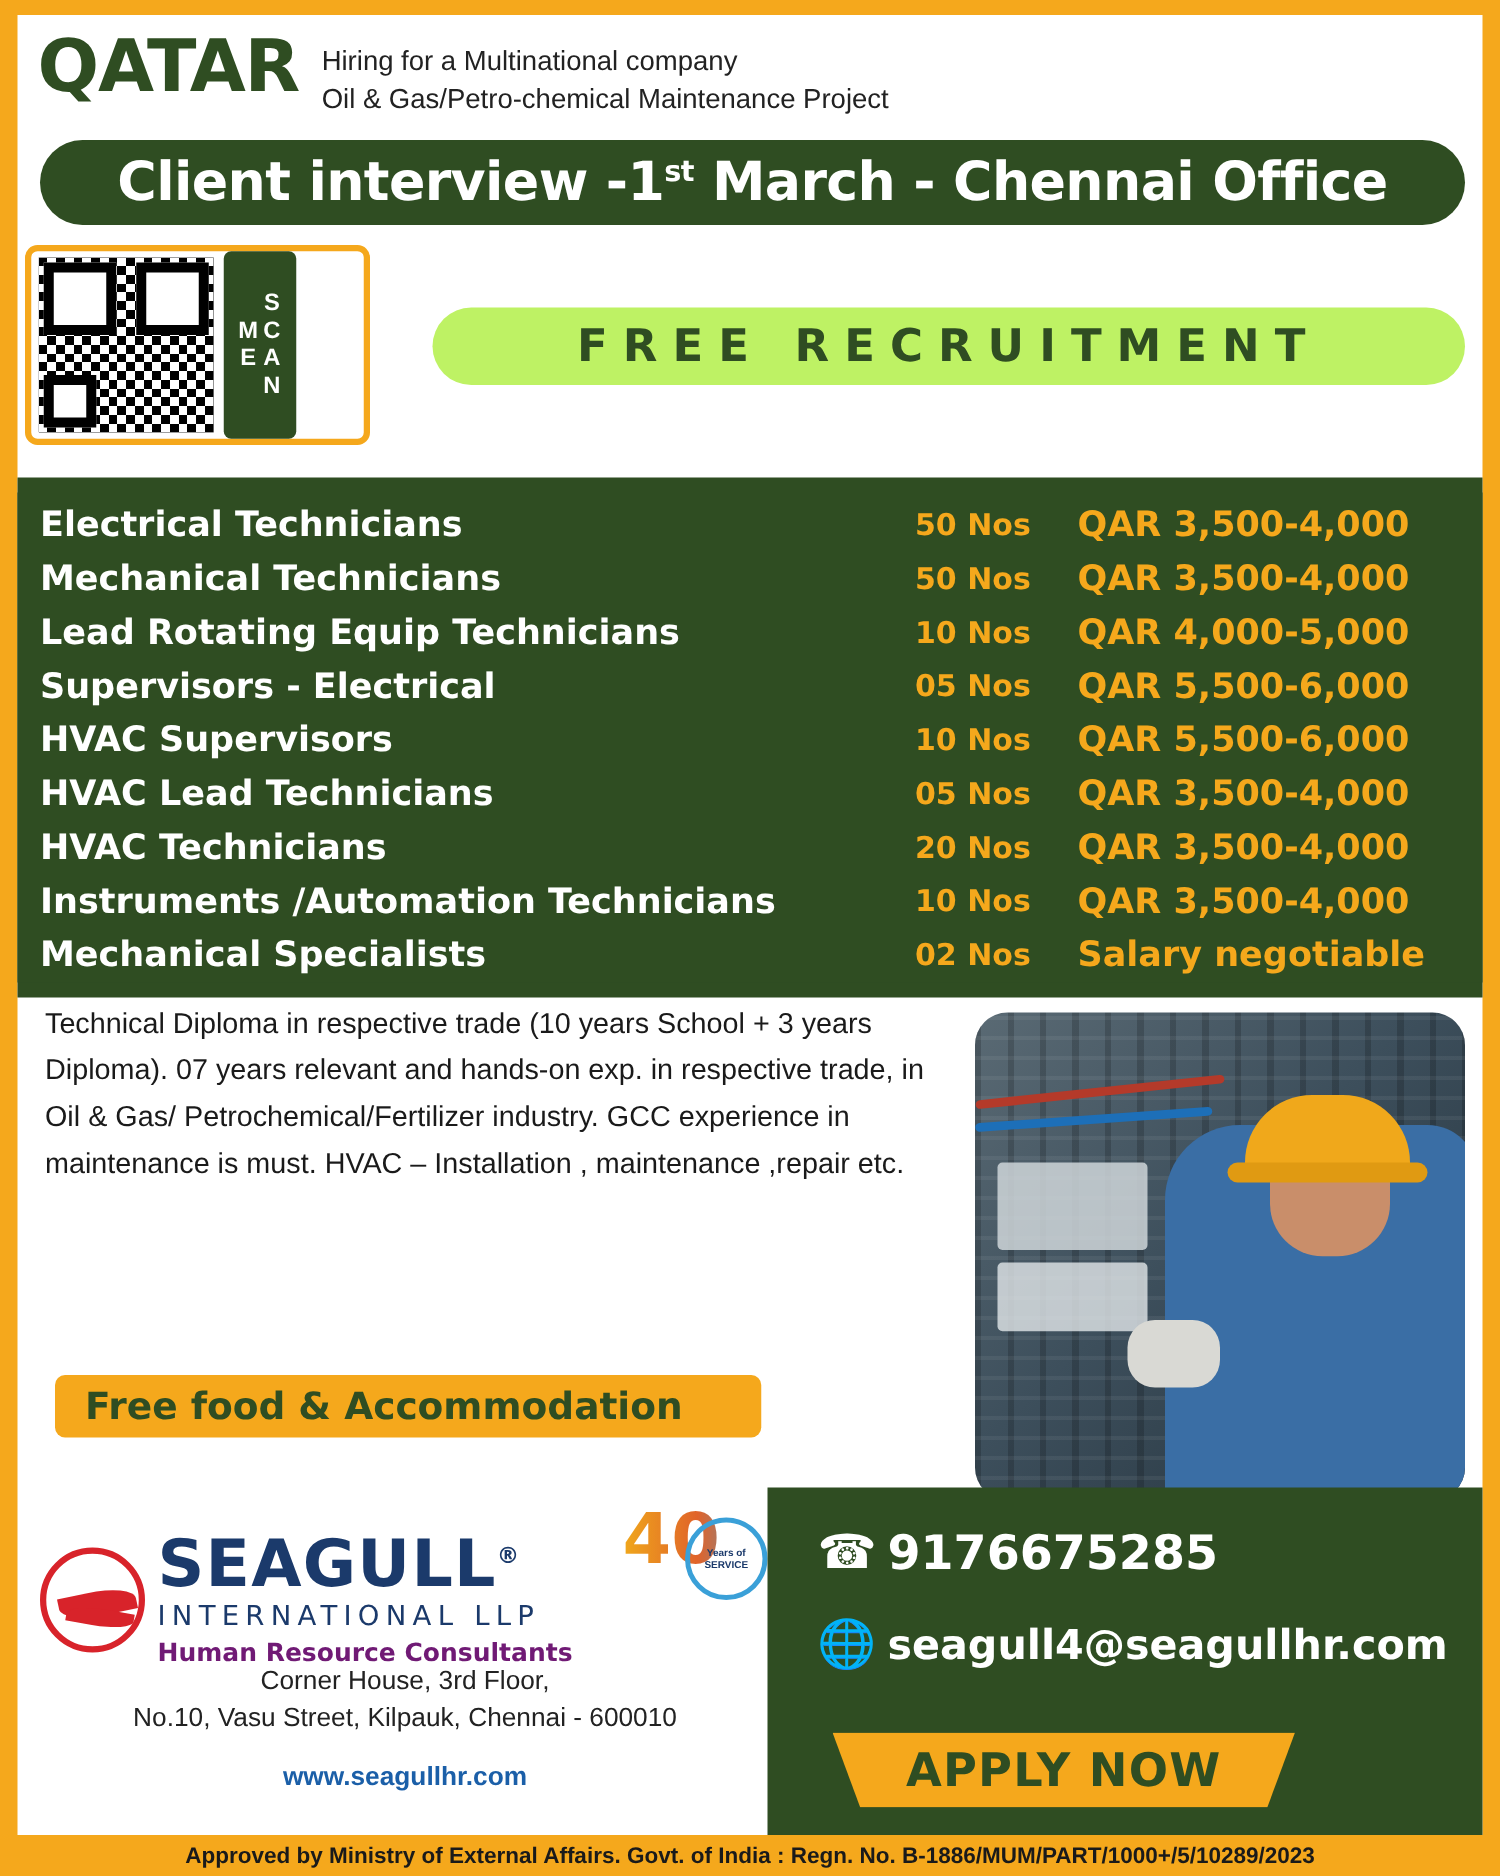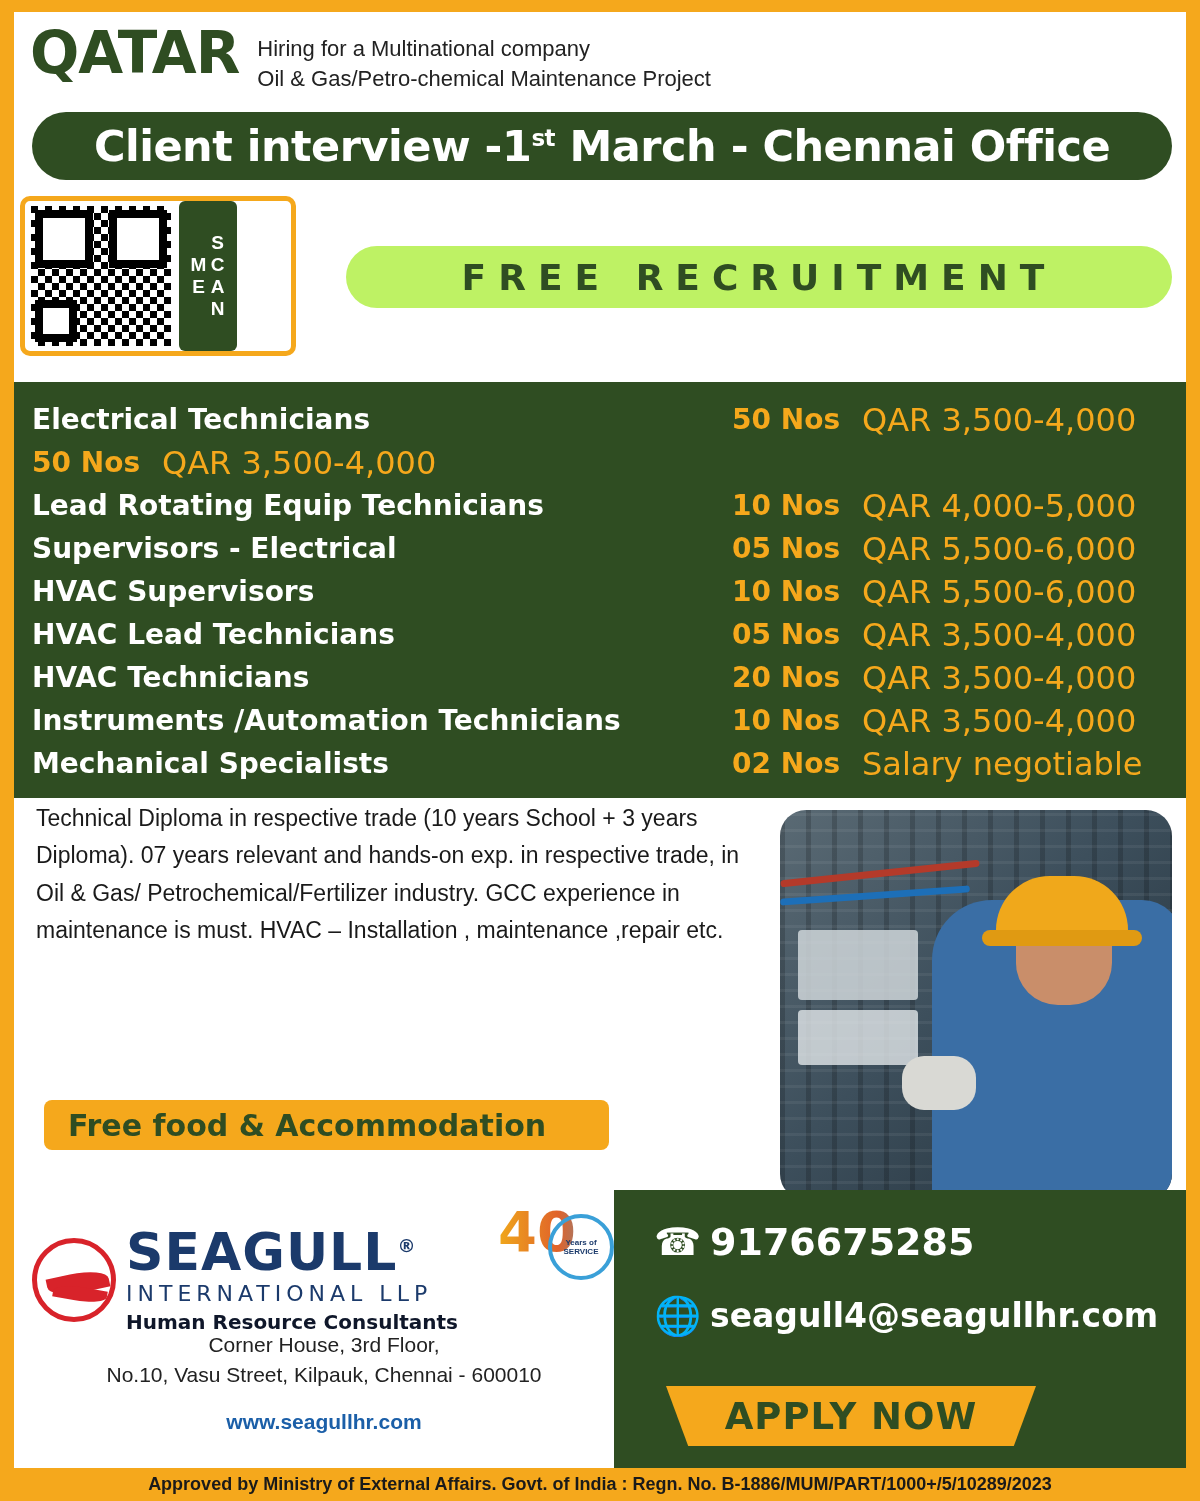--- a/index.html
+++ b/index.html
@@ -103,25 +103,25 @@
     padding:16px 18px 10px 18px;
   }
   .job-row {
     display:flex; align-items:center; height:43px;
   }
   .job-title {
     flex:0 0 700px; color:#ffffff; font-size:28px; font-weight:bold;
     font-family:"DejaVu Sans", sans-serif; white-space:nowrap;
   }
   .job-nos {
-    flex:0 0 130px; color:#f5a81c; font-size:28px; font-weight:bold;
+    flex:0 0 130px; color:#f5a81c; font-size:24px; font-weight:bold;
     font-family:"DejaVu Sans", sans-serif; text-align:left;
   }
   .job-sal {
-    flex:1; color:#f5a81c; font-size:32px; font-weight:normal;
+    flex:1; color:#f5a81c; font-size:28px; font-weight:bold;
     font-family:"DejaVu Sans", sans-serif; white-space:nowrap;
   }
   
   .req {
     position:absolute; left:22px; top:800px; width:710px;
     font-size:23px; color:#1a1a1a; line-height:1.62;
   }
   .perk {
     position:absolute; left:30px; top:1100px; width:565px; height:50px;
     background:#f5a81c; border-radius:8px;
@@ -186,21 +186,21 @@
   .seagull-main {
     font-size:52px; font-weight:bold; color:#1b3a6b; letter-spacing:1px;
     font-family:"DejaVu Sans", sans-serif; line-height:1; position:relative;
   }
   .seagull-main sup { font-size:18px; }
   .seagull-sub {
     font-size:22px; color:#1b3a6b; letter-spacing:5px; margin-top:3px;
     font-family:"DejaVu Sans", sans-serif;
   }
   .seagull-hr {
-    font-size:20px; color:#0f172a; font-weight:bold; margin-top:4px;
+    font-size:20px; color:#701a75; font-weight:bold; margin-top:4px;
     font-family:"DejaVu Sans", sans-serif;
   }
   .badge40 {
     position:absolute; left:466px; top:14px; width:120px; height:86px;
   }
   .badge40 .num {
     font-size:56px; font-weight:bold; line-height:1;
     background:linear-gradient(90deg,#f0a81b,#e0632a,#3aa0d8);
     -webkit-background-clip:text; background-clip:text; color:transparent;
     font-family:"DejaVu Sans", sans-serif;
@@ -285,20 +285,21 @@
     <span>FREE RECRUITMENT</span>
   </div>
 
   <div class="jobs">
     <div class="job-row">
       <div class="job-title">Electrical Technicians</div>
       <div class="job-nos">50 Nos</div>
       <div class="job-sal">QAR 3,500-4,000</div>
     </div>
     <div class="job-row">
+      <div class="job-title">Mechanical Technicians</div>
       <div class="job-nos">50 Nos</div>
       <div class="job-sal">QAR 3,500-4,000</div>
     </div>
     <div class="job-row">
       <div class="job-title">Lead Rotating Equip Technicians</div>
       <div class="job-nos">10 Nos</div>
       <div class="job-sal">QAR 4,000-5,000</div>
     </div>
     <div class="job-row">
       <div class="job-title">Supervisors - Electrical</div>

